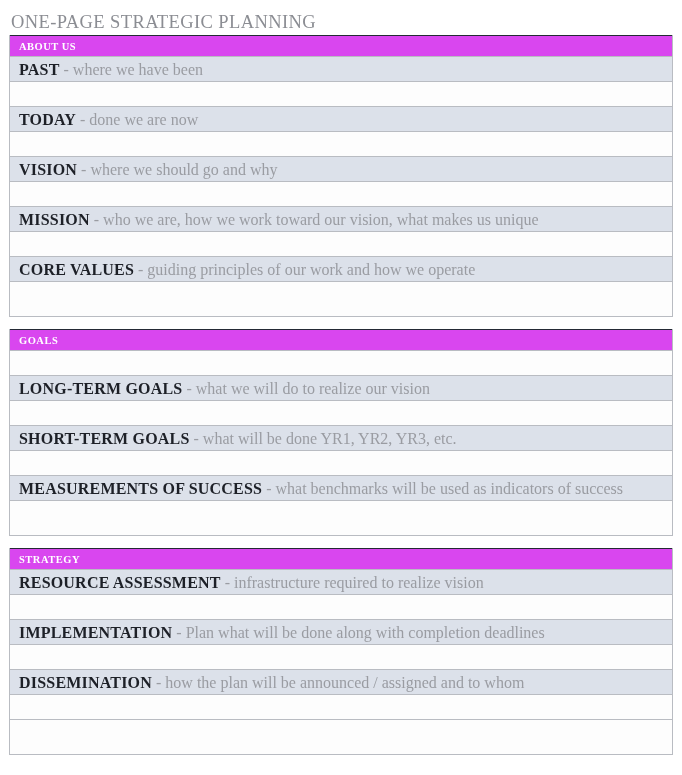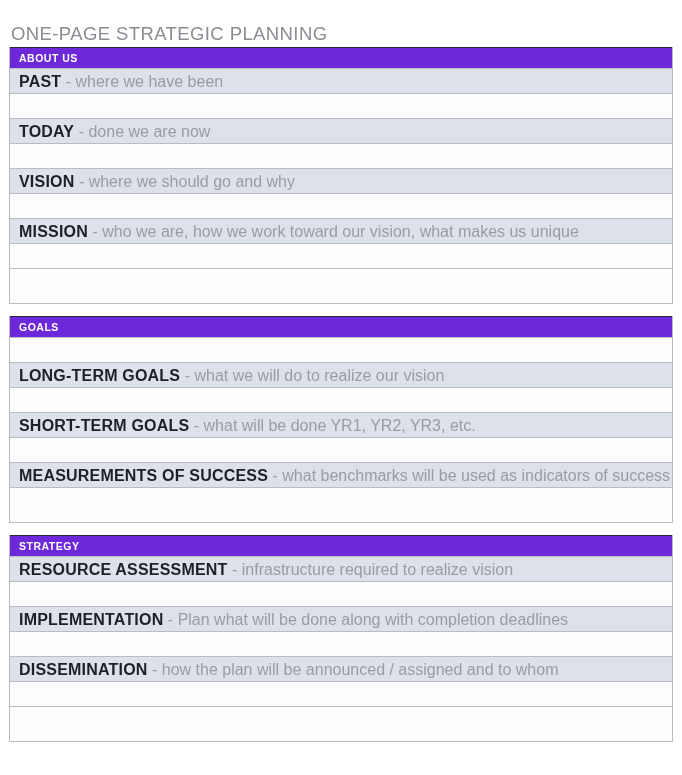--- a/index.html
+++ b/index.html
@@ -11,41 +11,42 @@
     width: 682px;
     height: 775px;
     font-family: "Liberation Sans", sans-serif;
     overflow: hidden;
   }
   .page {
     position: relative;
     width: 682px;
     height: 682px;
     box-sizing: border-box;
-    padding: 16px 9px;
+    padding: 4px 9px;
+    font-family: Liberation Serif, serif;
   }
   .doc-title {
     font-size: 18.5px;
     letter-spacing: 0.4px;
     color: #8b8d93;
     font-weight: 400;
     padding: 5px 2px 0 2px;
     line-height: 26px;
     white-space: nowrap;
   }
   .section {
     width: 664px;
     margin-bottom: 12px;
     border-left: 1px solid #b9bcc2;
     border-right: 1px solid #b9bcc2;
     border-bottom: 1px solid #b9bcc2;
     box-sizing: border-box;
   }
   .section-header {
-    background: #6d28d9;
+    background: #d946ef;
     color: #ffffff;
     font-size: 10.5px;
     font-weight: bold;
     letter-spacing: 0.5px;
     height: 21px;
     line-height: 21px;
     padding-left: 9px;
     box-sizing: border-box;
     overflow: hidden;
     white-space: nowrap;
@@ -89,20 +90,21 @@
       <div class="section">
         <div class="section-header first-hdr">ABOUT US</div>
         <div class="row-label"><span class="term">PAST</span><span class="desc"> - where we have been</span></div>
         <div class="row-blank"></div>
         <div class="row-label"><span class="term">TODAY</span><span class="desc"> - done we are now</span></div>
         <div class="row-blank"></div>
         <div class="row-label"><span class="term">VISION</span><span class="desc"> - where we should go and why</span></div>
         <div class="row-blank"></div>
         <div class="row-label"><span class="term">MISSION</span><span class="desc"> - who we are, how we work toward our vision, what makes us unique</span></div>
         <div class="row-blank"></div>
+        <div class="row-label"><span class="term">CORE VALUES</span><span class="desc"> - guiding principles of our work and how we operate</span></div>
         <div class="row-blank tall"></div>
       </div>
       <div class="section">
         <div class="section-header first-hdr">GOALS</div>
         <div class="row-blank"></div>
         <div class="row-label"><span class="term">LONG-TERM GOALS</span><span class="desc"> - what we will do to realize our vision</span></div>
         <div class="row-blank"></div>
         <div class="row-label"><span class="term">SHORT-TERM GOALS</span><span class="desc"> - what will be done YR1, YR2, YR3, etc.</span></div>
         <div class="row-blank"></div>
         <div class="row-label"><span class="term">MEASUREMENTS OF SUCCESS</span><span class="desc"> - what benchmarks will be used as indicators of success</span></div>

